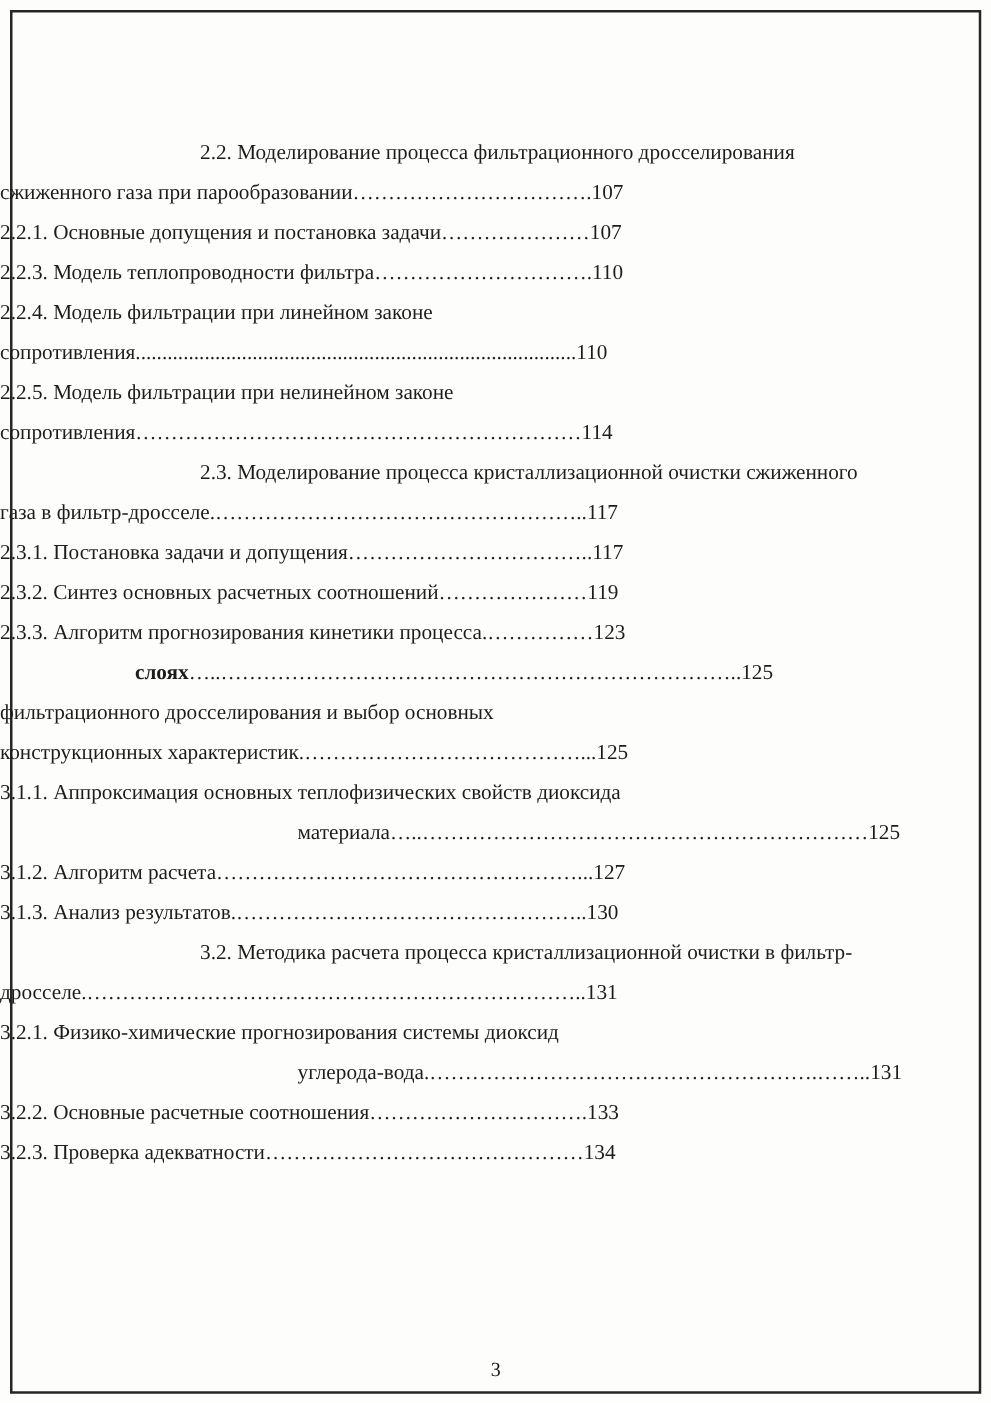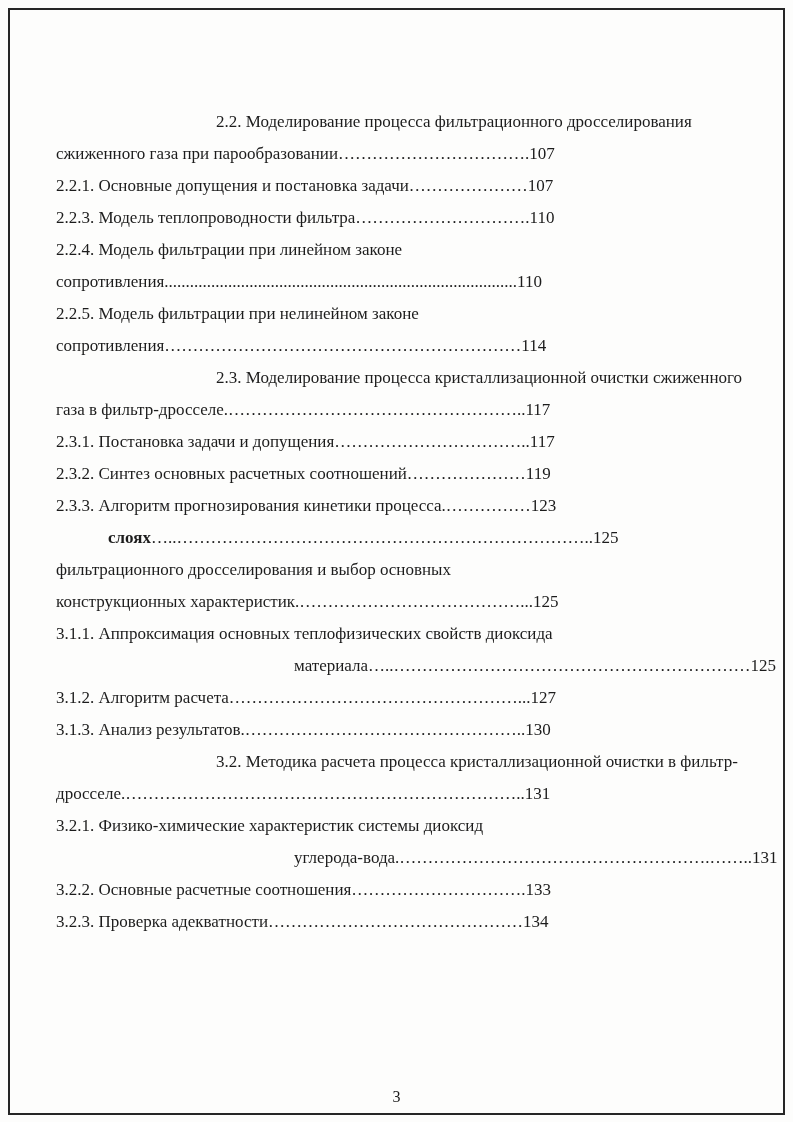--- a/index.html
+++ b/index.html
@@ -21,33 +21,32 @@
     left: 8px;
     top: 8px;
     right: 8px;
     bottom: 7px;
     border: 2px solid #262626;
     pointer-events: none;
   }
   .content {
     position: absolute;
     top: 106px;
-    left: 12px;
+    left: 0;
     right: 0;
-    padding-left: 44px;
   }
   .line {
     height: 32px;
     line-height: 32px;
     font-size: 17px;
     white-space: nowrap;
     overflow: hidden;
   }
   .i-chapter      { margin-left: 87px;  }
-  .i-chapter-cont { margin-left: 52px; }
+  .i-chapter-cont { margin-left: 108px; }
   .i-section      { margin-left: 160px; }
   .i-sub          { }
   .i-subsub       { margin-left: 238px; }
   .bold { font-weight: bold; }
   .page-number {
     position: absolute;
     bottom: 16px;
     left: 0;
     width: 100%;
     text-align: center;
@@ -78,20 +77,20 @@
       <span class="bold">слоях</span><span>…..………………………………………………………………..125</span>
     </div>
     <div class="line i-sub">фильтрационного дросселирования и выбор основных</div>
     <div class="line i-sub">конструкционных характеристик.…………………………………...125</div>
     <div class="line i-sub">3.1.1. Аппроксимация основных теплофизических свойств диоксида</div>
     <div class="line i-subsub">материала…..………………………………………………………125</div>
     <div class="line i-sub">3.1.2. Алгоритм расчета……………………………………………...127</div>
     <div class="line i-sub">3.1.3. Анализ результатов.…………………………………………..130</div>
     <div class="line i-section">3.2. Методика расчета процесса кристаллизационной очистки в фильтр-</div>
     <div class="line i-sub">дросселе.……………………………………………………………..131</div>
-    <div class="line i-sub">3.2.1. Физико-химические характеристик системы диоксид</div>
+    <div class="line i-sub">3.2.1. Физико-химические прогнозирования системы диоксид</div>
     <div class="line i-subsub">углерода-вода.……………………………………………….……..131</div>
     <div class="line i-sub">3.2.2. Основные расчетные соотношения………………………….133</div>
     <div class="line i-sub">3.2.3. Проверка адекватности………………………………………134</div>
   </div>
 
   <div class="page-number">3</div>
 </div>
 
 </body></html>

